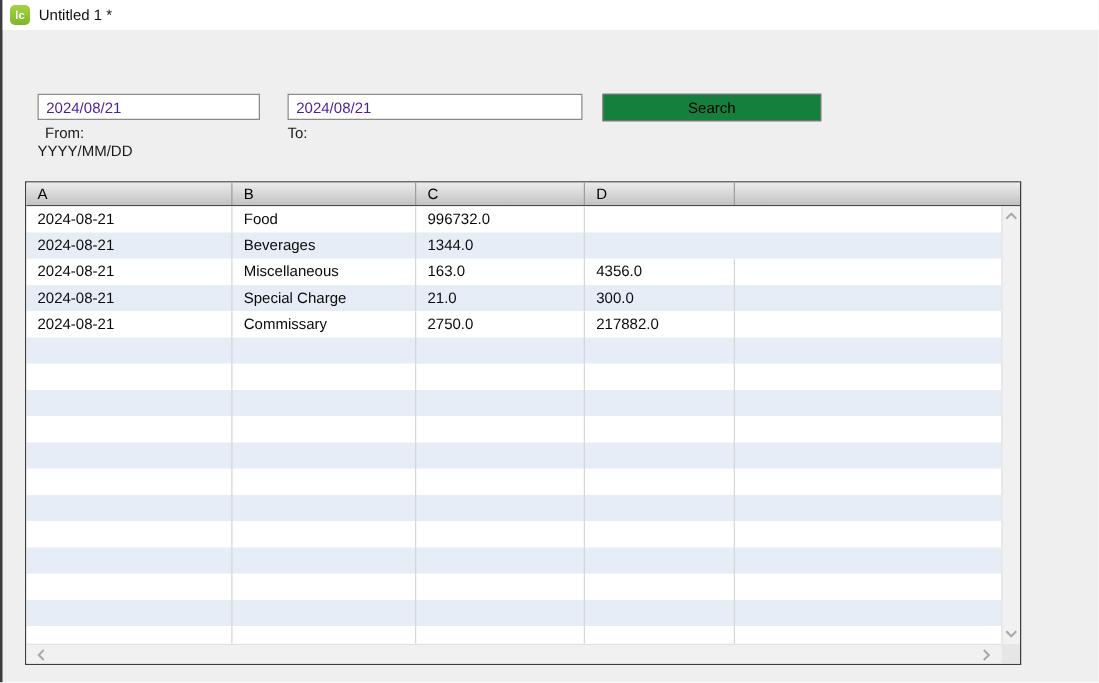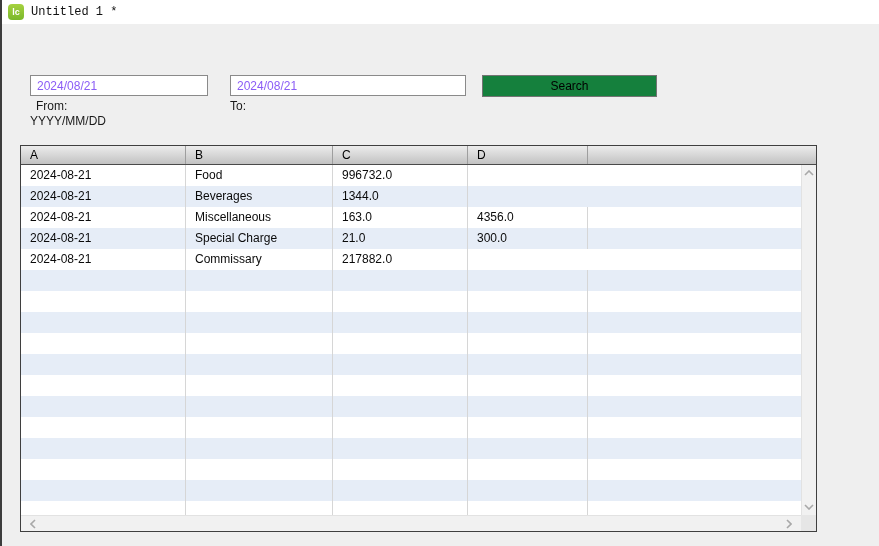--- a/index.html
+++ b/index.html
@@ -14,26 +14,26 @@
     position: absolute; top: 0; left: 0; right: 0; height: 24px;
     background: #ffffff; display: flex; align-items: center; padding-left: 6px;
   }
   .appicon {
     width: 16px; height: 16px; border-radius: 4px;
     background: linear-gradient(#a6d23f, #7ab82b);
     color: #fff; font-weight: bold; font-size: 9px;
     display: flex; align-items: center; justify-content: center;
     margin-right: 7px;
   }
-  .titletext { font-size: 12px; color: #111; font-family: Liberation Mono, monospace; }
+  .titletext { font-size: 12px; color: #111; }
   
   .field {
     position: absolute; height: 21px; background: #fff;
     border: 1px solid #8a8a8a; font-size: 12px; padding: 0 6px;
-    font-family: "Liberation Sans", sans-serif; color: #8b5cf6;
+    font-family: "Liberation Sans", sans-serif; color: #4c1d95;
   }
   #from-field { left: 28px; top: 75px; width: 178px; }
   #to-field   { left: 228px; top: 75px; width: 236px; }
   #search-btn {
     position: absolute; left: 480px; top: 75px; width: 175px; height: 22px;
     background: #15803d; border: 1px solid #737373; font-size: 12px;
     font-family: "Liberation Sans", sans-serif; color: #000; cursor: pointer;
   }
   .lbl { position: absolute; font-size: 12px; color: #1a1a1a; }
   #from-label { left: 34px; top: 99px; }
@@ -134,20 +134,21 @@
           <div class="trow alt">
             <div class="tcell">2024-08-21</div>
             <div class="tcell">Special Charge</div>
             <div class="tcell">21.0</div>
             <div class="tcell">300.0</div>
             <div class="tcell"></div>
           </div>
           <div class="trow">
             <div class="tcell">2024-08-21</div>
             <div class="tcell">Commissary</div>
+            <div class="tcell">2750.0</div>
             <div class="tcell">217882.0</div>
             <div class="tcell"></div>
           </div>
           <div class="trow alt">
             <div class="tcell"></div>
             <div class="tcell"></div>
             <div class="tcell"></div>
             <div class="tcell"></div>
             <div class="tcell"></div>
           </div>

